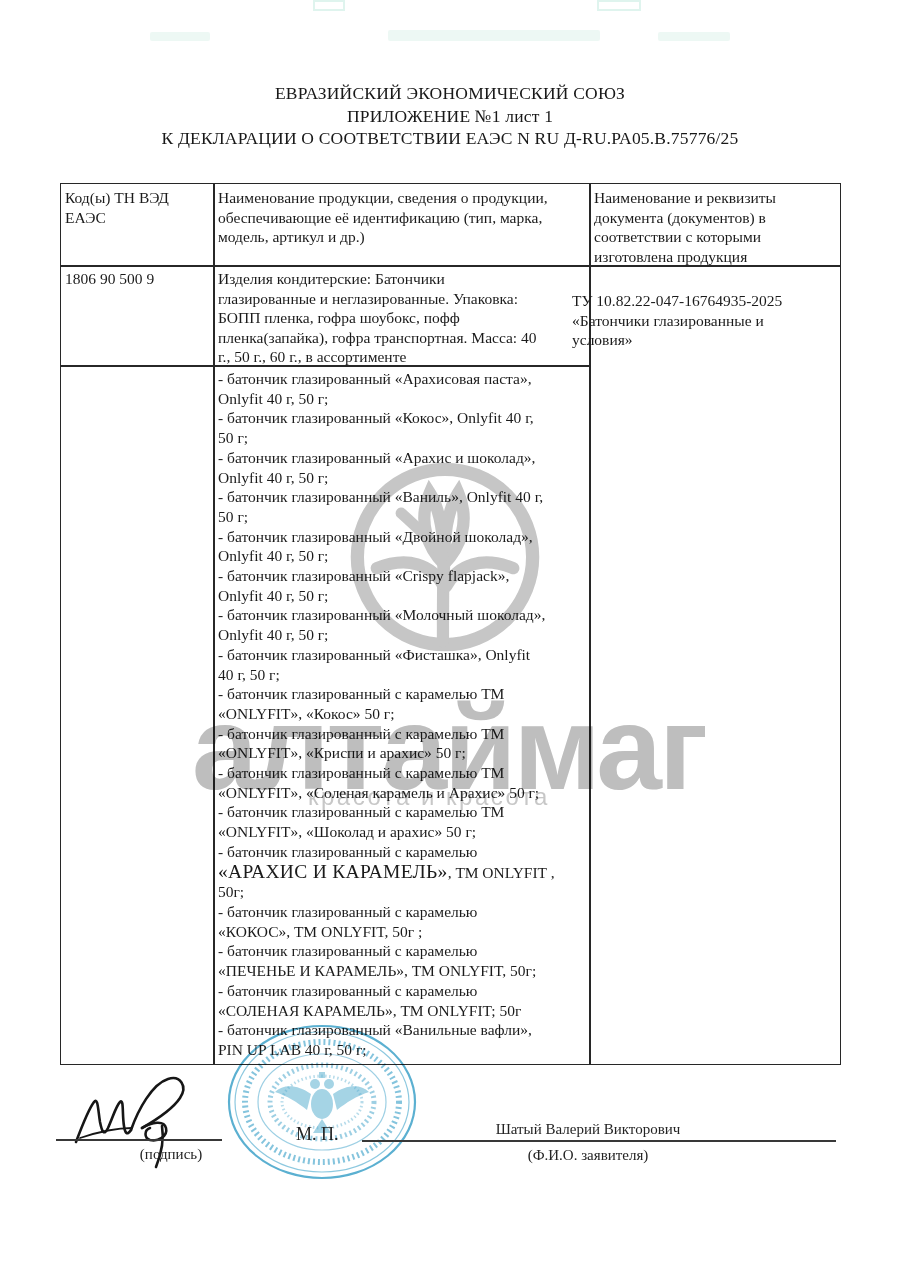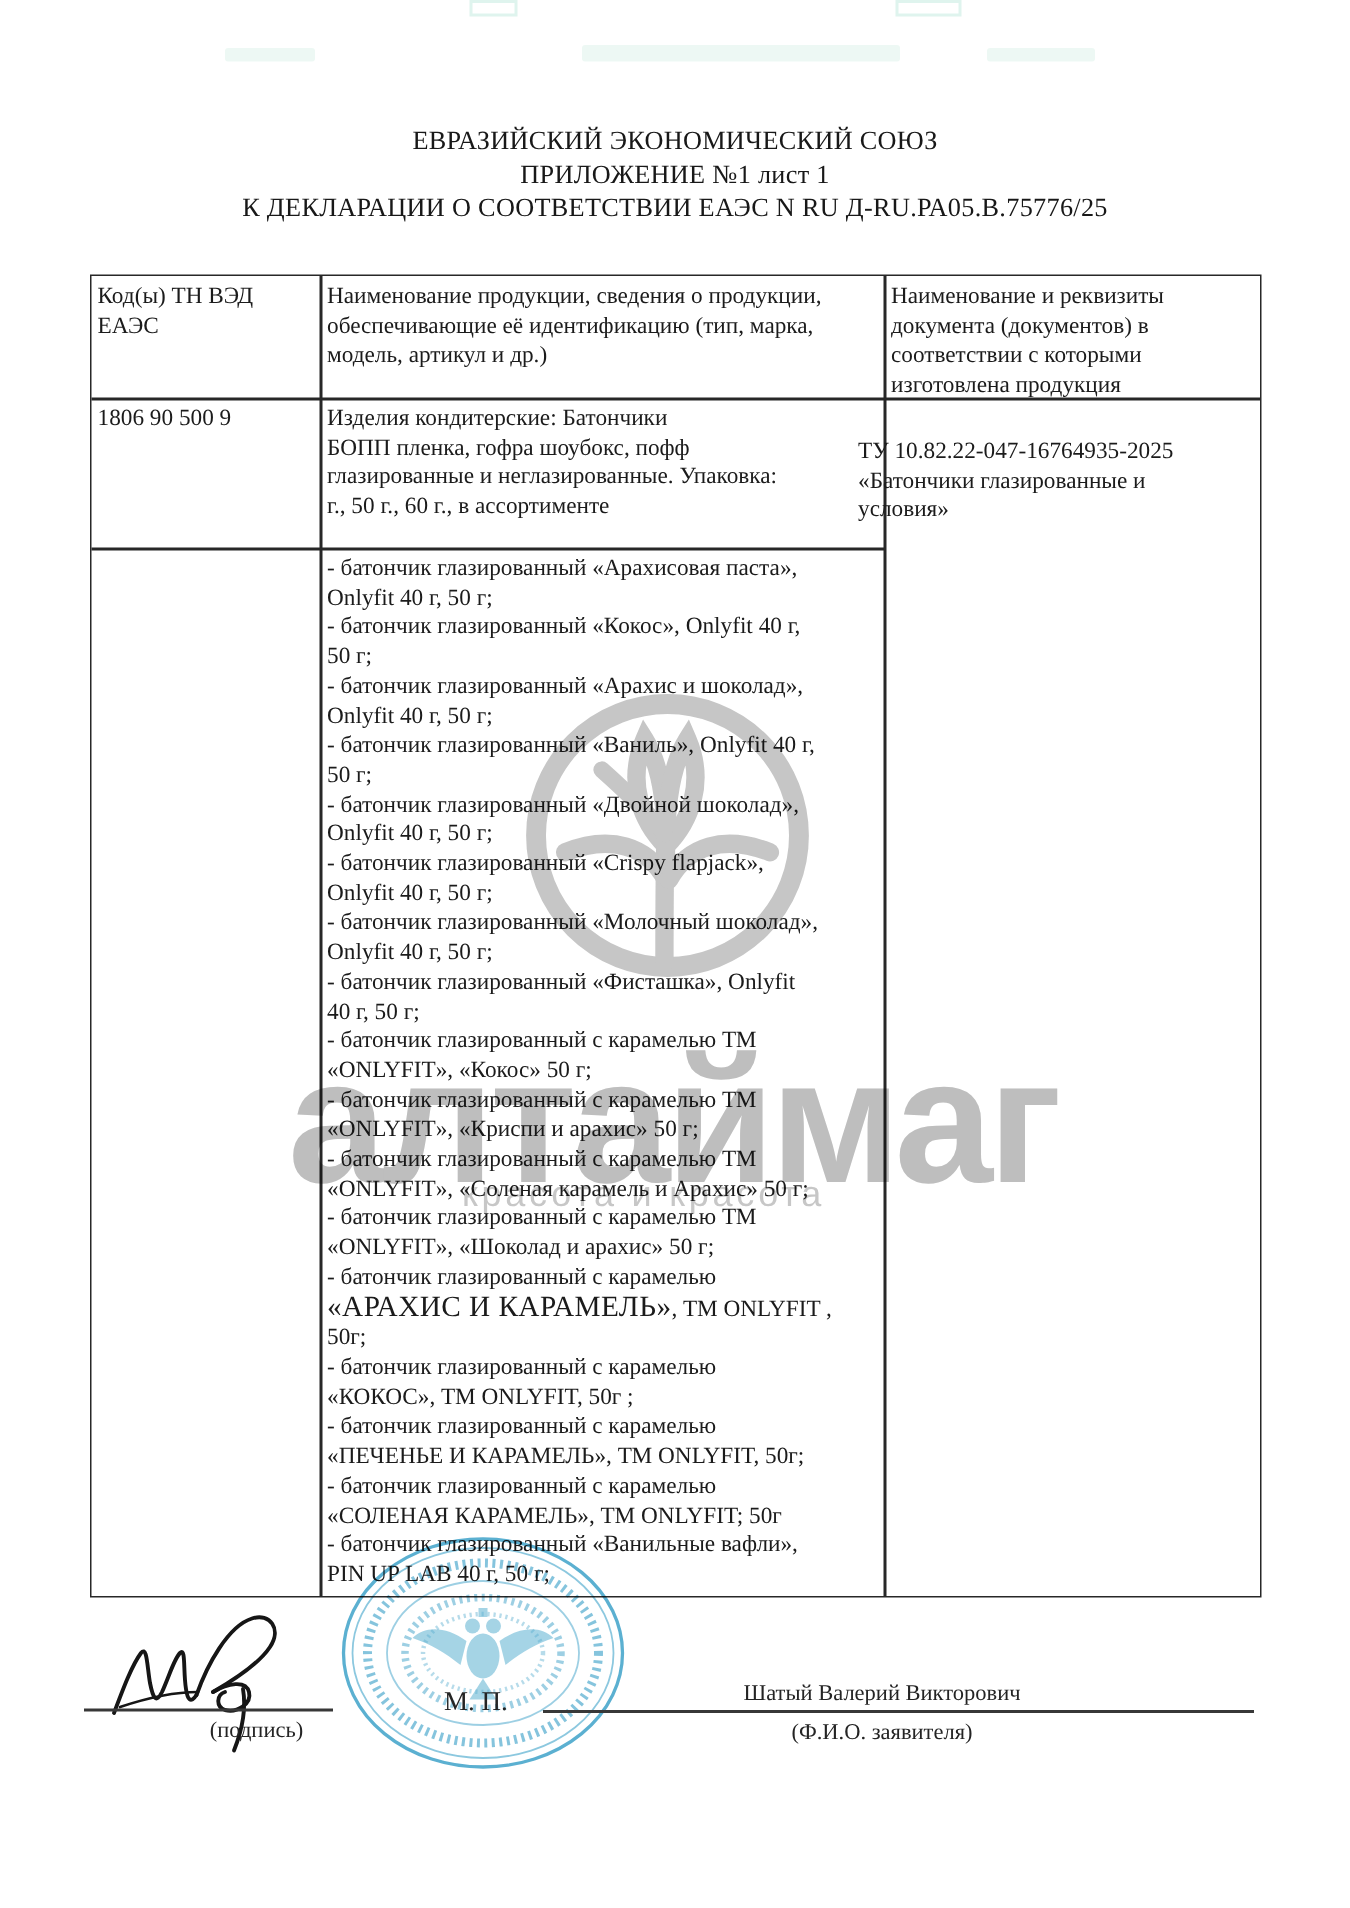--- a/index.html
+++ b/index.html
@@ -95,22 +95,23 @@
     <div class="cell c-h3">
         <div>Наименование и реквизиты</div>
         <div>документа (документов) в</div>
         <div>соответствии с которыми</div>
         <div>изготовлена продукция</div>
       </div>
 
     <div class="cell c-code">1806 90 500 9</div>
     <div class="cell c-desc">
         <div>Изделия кондитерские: Батончики</div>
+        <div>глазированные и неглазированные. Упаковка:</div>
         <div>БОПП пленка, гофра шоубокс, пофф</div>
-        <div>глазированные и неглазированные. Упаковка:</div>
+        <div>пленка(запайка), гофра транспортная. Масса: 40</div>
         <div>г., 50 г., 60 г., в ассортименте</div>
       </div>
     <div class="cell c-doc">
         <div>ТУ 10.82.22-047-16764935-2025</div>
         <div>«Батончики глазированные и</div>
         <div>условия»</div>
       </div>
 
     <div class="cell c-items">
         <div class="pline"><span>- батончик глазированный «Арахисовая паста»,</span></div>

